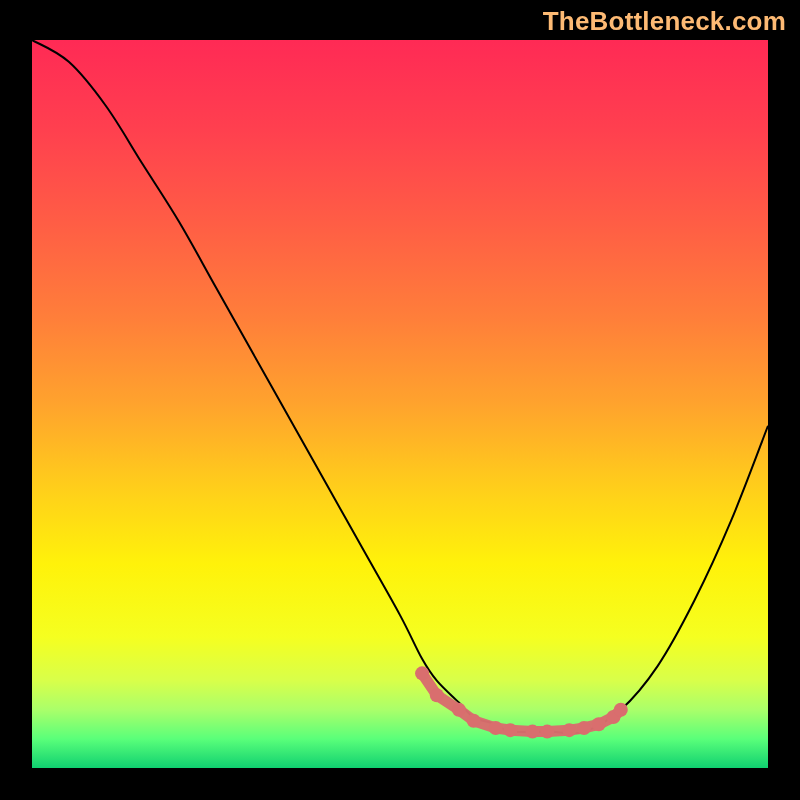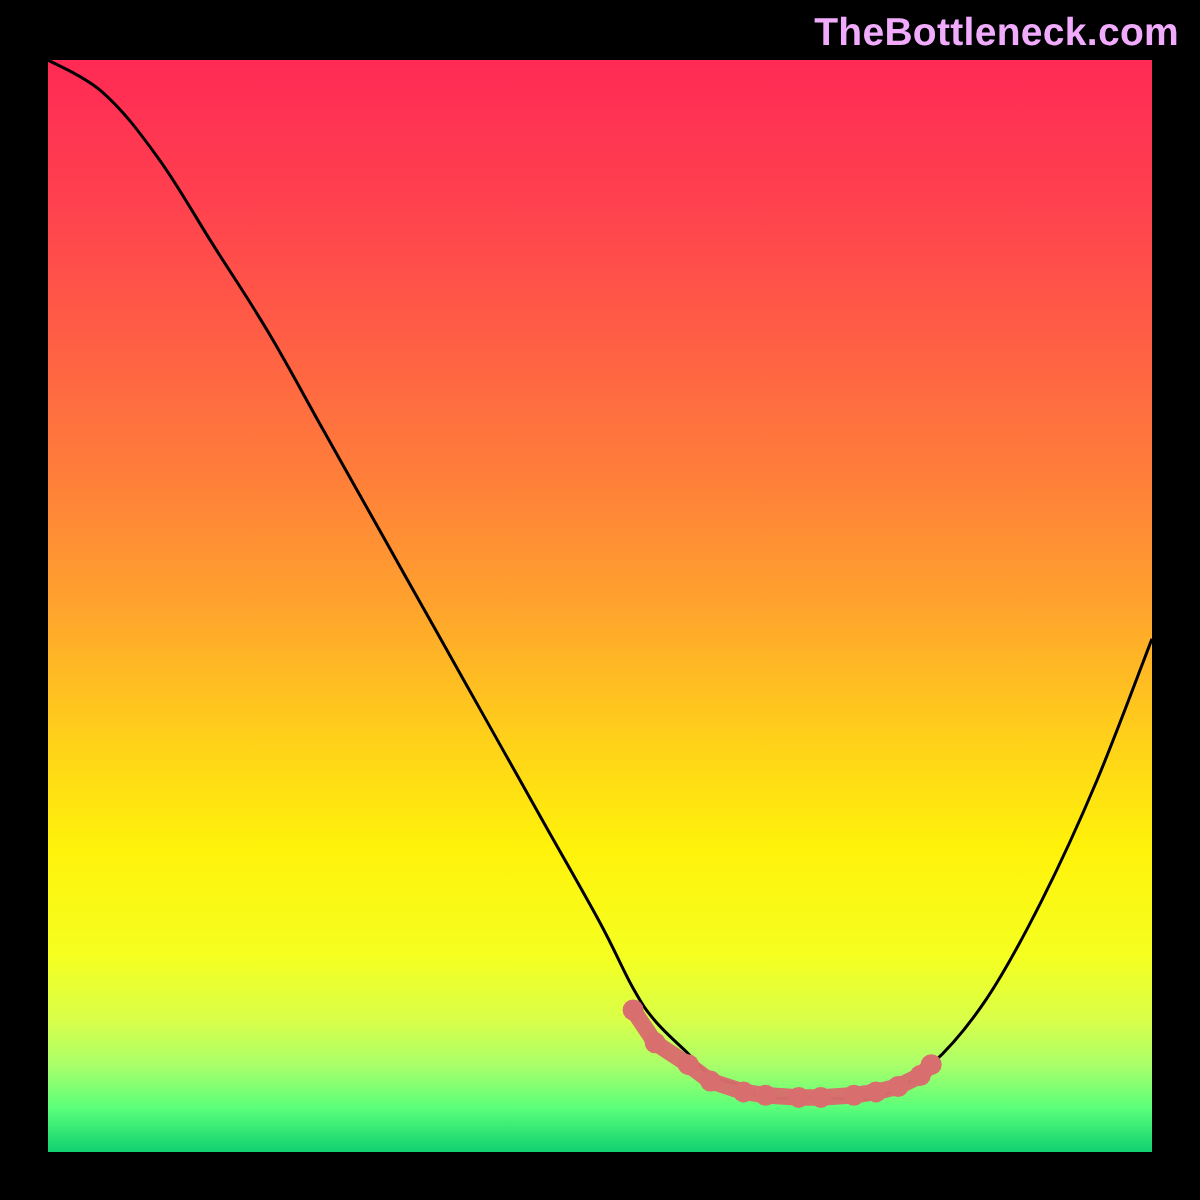--- a/index.html
+++ b/index.html
@@ -15,21 +15,21 @@
     width: 800px;
     height: 800px;
   }
   .watermark {
     position: absolute;
     top: 6px;
     right: 14px;
     font-family: Arial, Helvetica, sans-serif;
     font-size: 26px;
     font-weight: 600;
-    color: #f0abfc;
+    color: #fdba74;
     letter-spacing: 0.2px;
     z-index: 30;
   }
   
   .plot {
     position: absolute;
     left: 32px;
     top: 40px;
     width: 736px;   
     height: 728px;  

